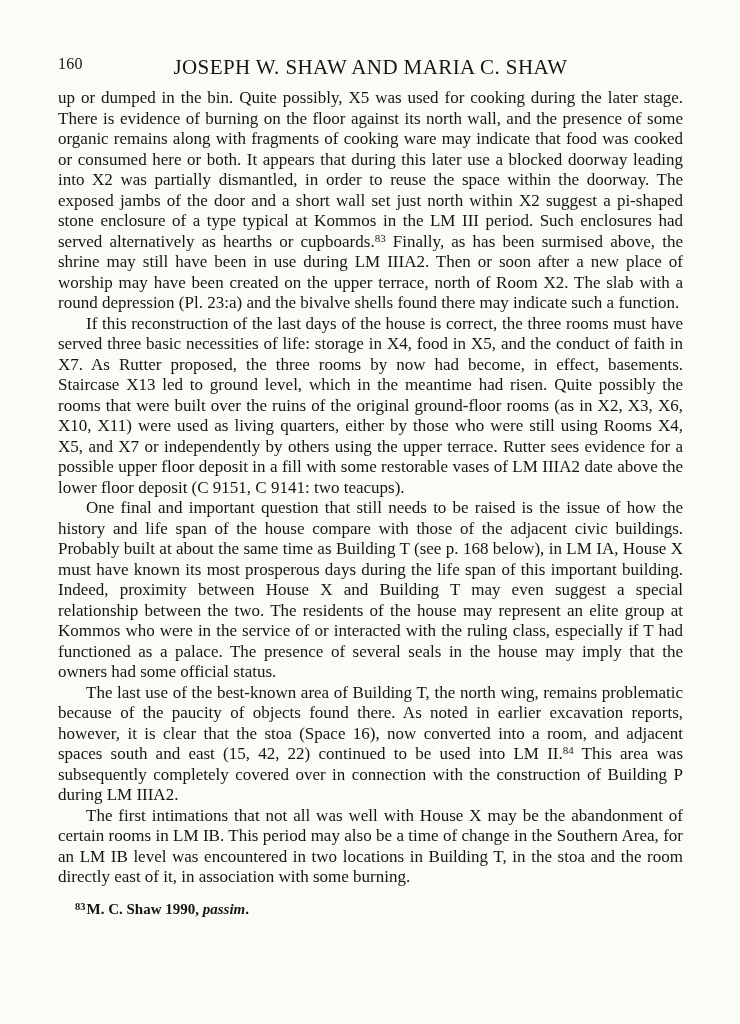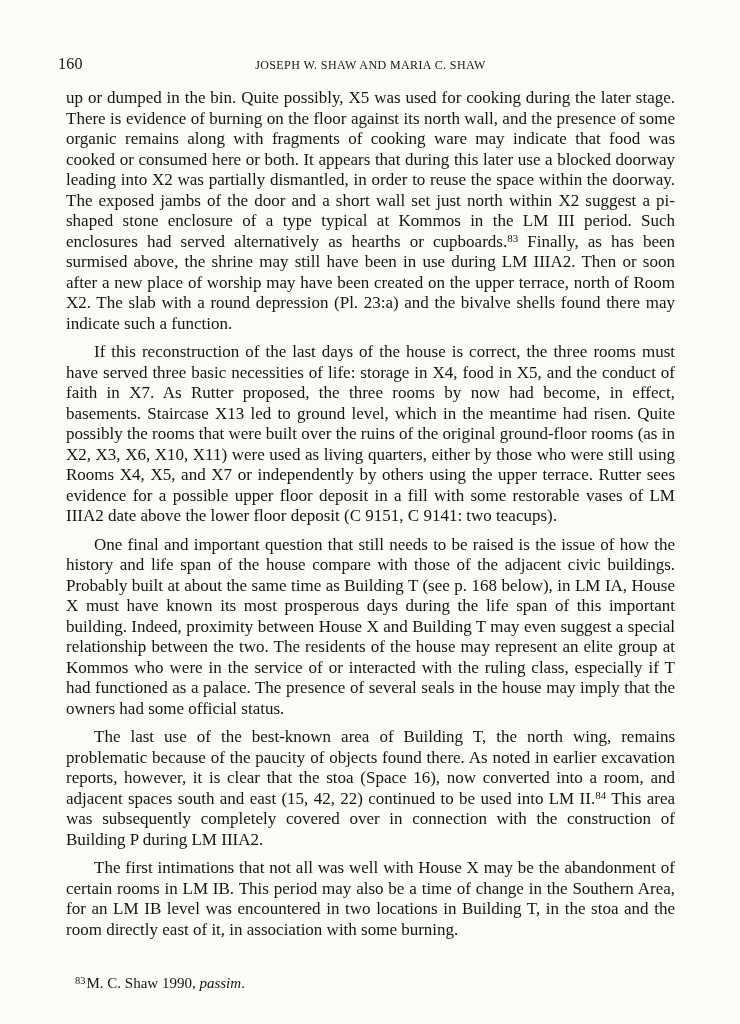--- a/index.html
+++ b/index.html
@@ -26,51 +26,52 @@
     text-align: center;
   }
   .page-num {
     position: absolute;
     left: 0;
     top: 0;
     font-size: 16px;
     letter-spacing: 0.3px;
   }
   .running-head {
-    font-size: 12px;
+    font-size: 21px;
     letter-spacing: 0.4px;
     white-space: nowrap;
   }
   
   .body-text {
     font-size: 17px;
     line-height: 20.5px;
     text-align: justify;
     hyphens: none;
     -webkit-hyphens: none;
   }
   .para {
-    margin: 8px;
+    margin: 0;
     text-indent: 28px;
   }
   .para.no-indent {
     text-indent: 0;
   }
   sup.fn-ref {
     font-size: 11px;
     line-height: 0;
     position: relative;
     top: -5px;
     vertical-align: baseline;
   }
   
   .footnotes {
-    margin-top: 33px;
+    margin-top: 11px;
     font-size: 15px;
     line-height: 20px;
+    font-weight: bold;
   }
   .footnote {
     margin: 0;
     padding-left: 17px;
     text-align: left;
   }
   sup.fn-marker {
     font-size: 10.5px;
     line-height: 0;
     position: relative;

